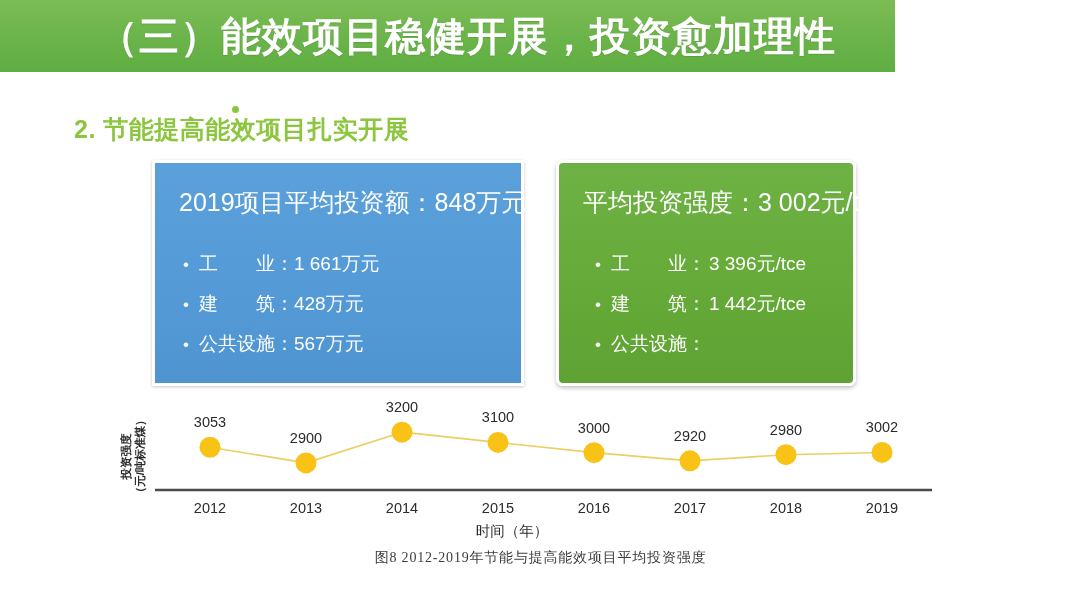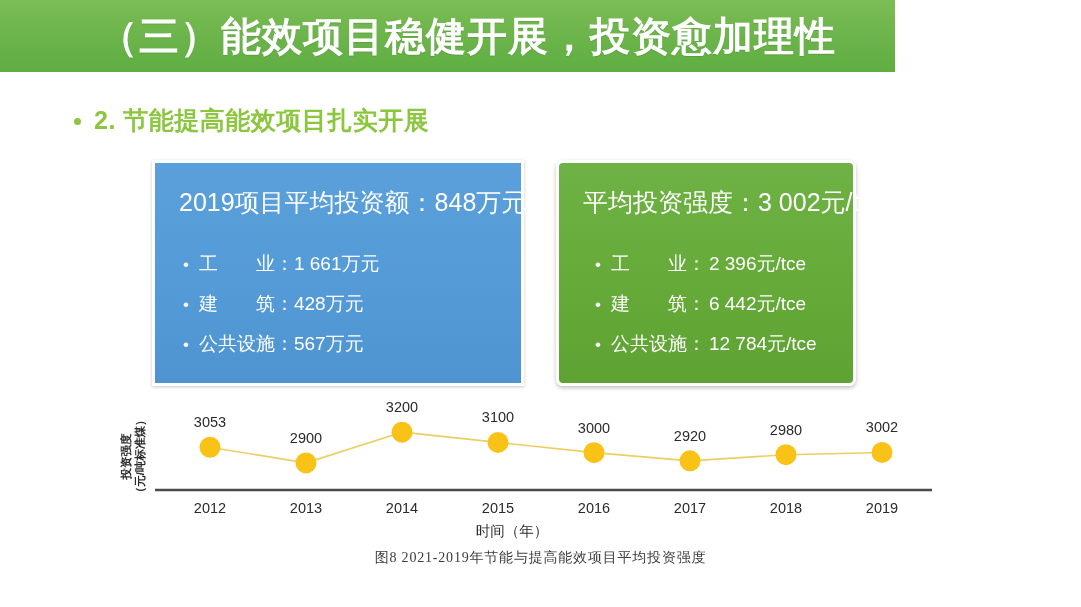--- a/index.html
+++ b/index.html
@@ -38,20 +38,21 @@
     text-shadow: 0 1px 1px rgba(0,0,0,0.10);
   }
 
   
   .subtitle-row {
     position: absolute;
     left: 74px;
     top: 104px;
     display: flex;
     align-items: center;
+    flex-direction: column;
   }
   .subtitle-bullet {
     width: 7px;
     height: 7px;
     border-radius: 50%;
     background: #8cc63f;
     margin-right: 13px;
     margin-top: 2px;
     flex: none;
   }
@@ -225,31 +226,30 @@
     </li>
   </ul>
 </div>
 
 <div class="card card-green">
   <div class="card-heading">平均投资强度：3 002元/tce</div>
   <ul class="card-list">
     <li>
       <span class="li-bullet">•</span>
       <span class="li-label">工　　业：</span>
-      <span class="li-value">2 396元/tce</span>
+      <span class="li-value">3 396元/tce</span>
     </li>
     <li>
       <span class="li-bullet">•</span>
       <span class="li-label">建　　筑：</span>
-      <span class="li-value">6 442元/tce</span>
+      <span class="li-value">1 442元/tce</span>
     </li>
     <li>
       <span class="li-bullet">•</span>
       <span class="li-label">公共设施：</span>
-      <span class="li-value">12 784元/tce</span>
     </li>
   </ul>
 </div>
 
 <div class="chart-area">
   <svg class="chart-svg" id="chart-svg" width="1081" height="160">
       <polyline points="210,51.204878048780486 306,66.8780487804878 402,36.146341463414636 498,46.390243902439025 594,56.63414634146341 690,64.82926829268293 786,58.6829268292683 882,56.42926829268293" fill="none" stroke="#EBCF63" stroke-width="1.6" stroke-linejoin="round"></polyline>
       <circle cx="210" cy="51.204878048780486" r="10.5" fill="#F8C216"></circle>
       <text x="210" y="31.204878048780486" text-anchor="middle" class="pt-label">3053</text>
       <circle cx="306" cy="66.8780487804878" r="10.5" fill="#F8C216"></circle>
@@ -280,13 +280,13 @@
 
 <div class="y-axis-label">
   <div class="y-axis-inner">
     <span>投资强度</span>
     <span>（元/吨标准煤）</span>
   </div>
 </div>
 
 <div class="x-axis-title">时间（年）</div>
 
-<div class="figure-caption">图8  2021-2019年节能与提高能效项目平均投资强度</div>
+<div class="figure-caption">图8  2012-2019年节能与提高能效项目平均投资强度</div>
 
 </body></html>

